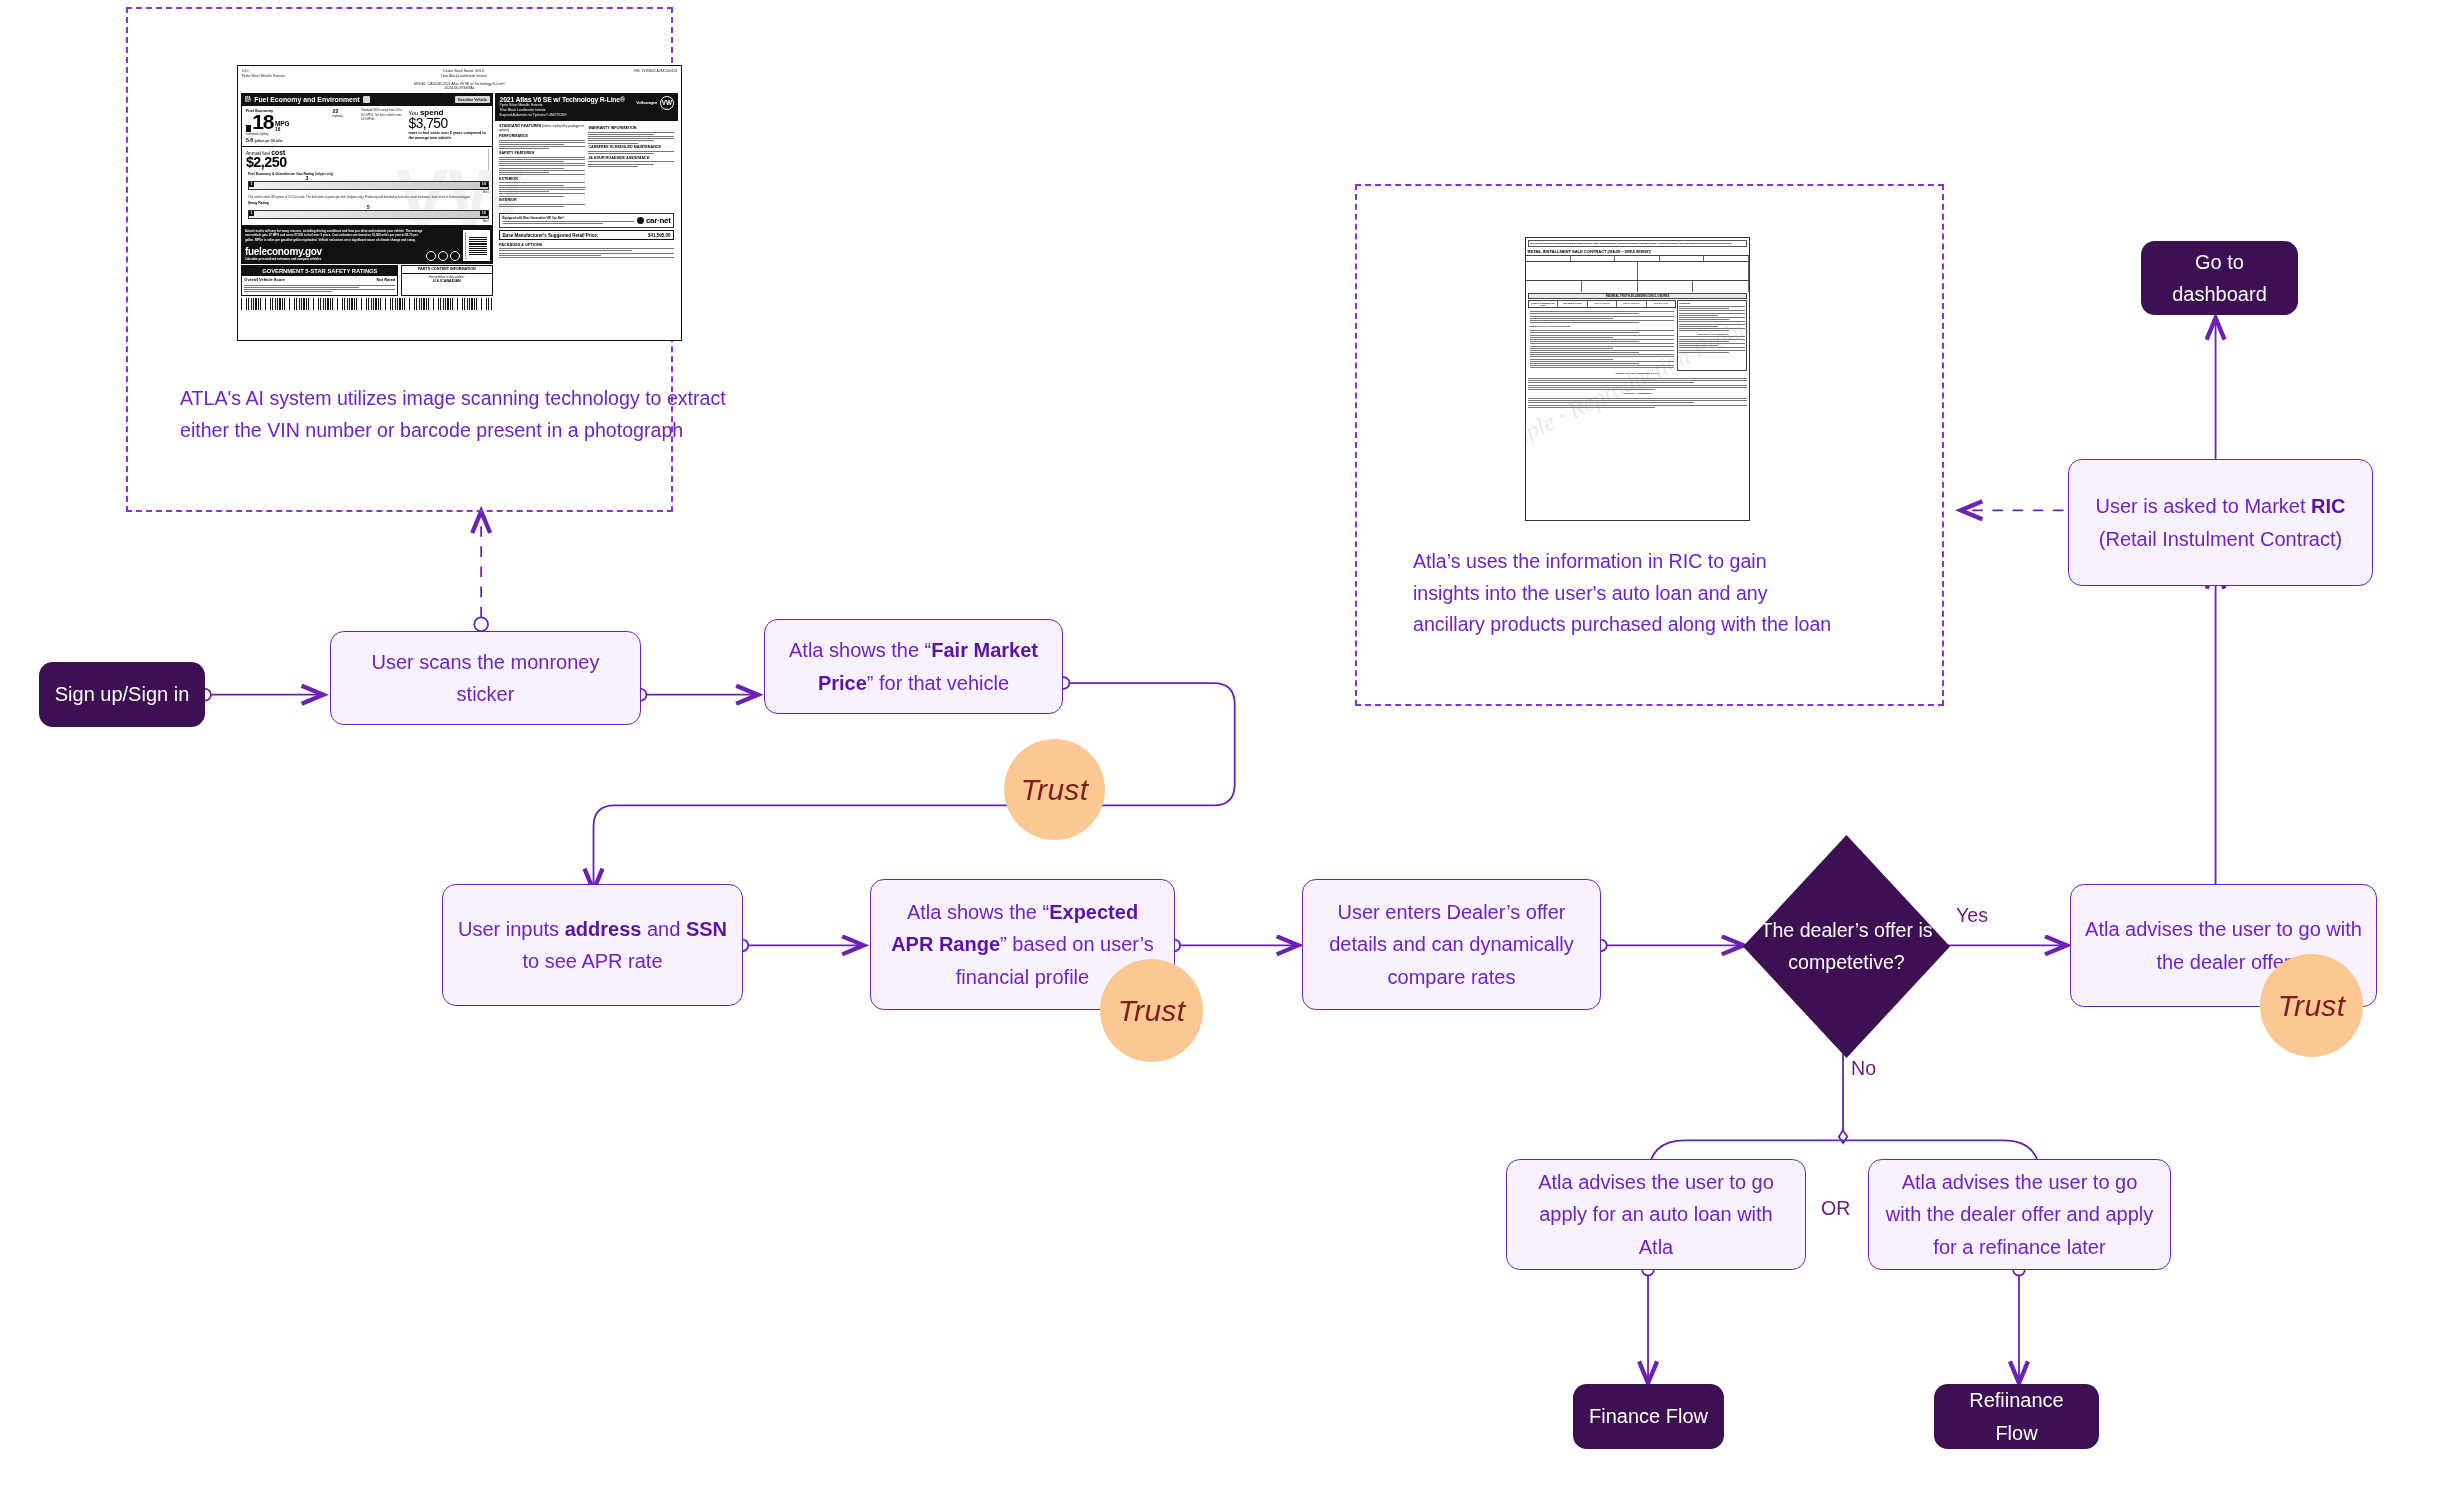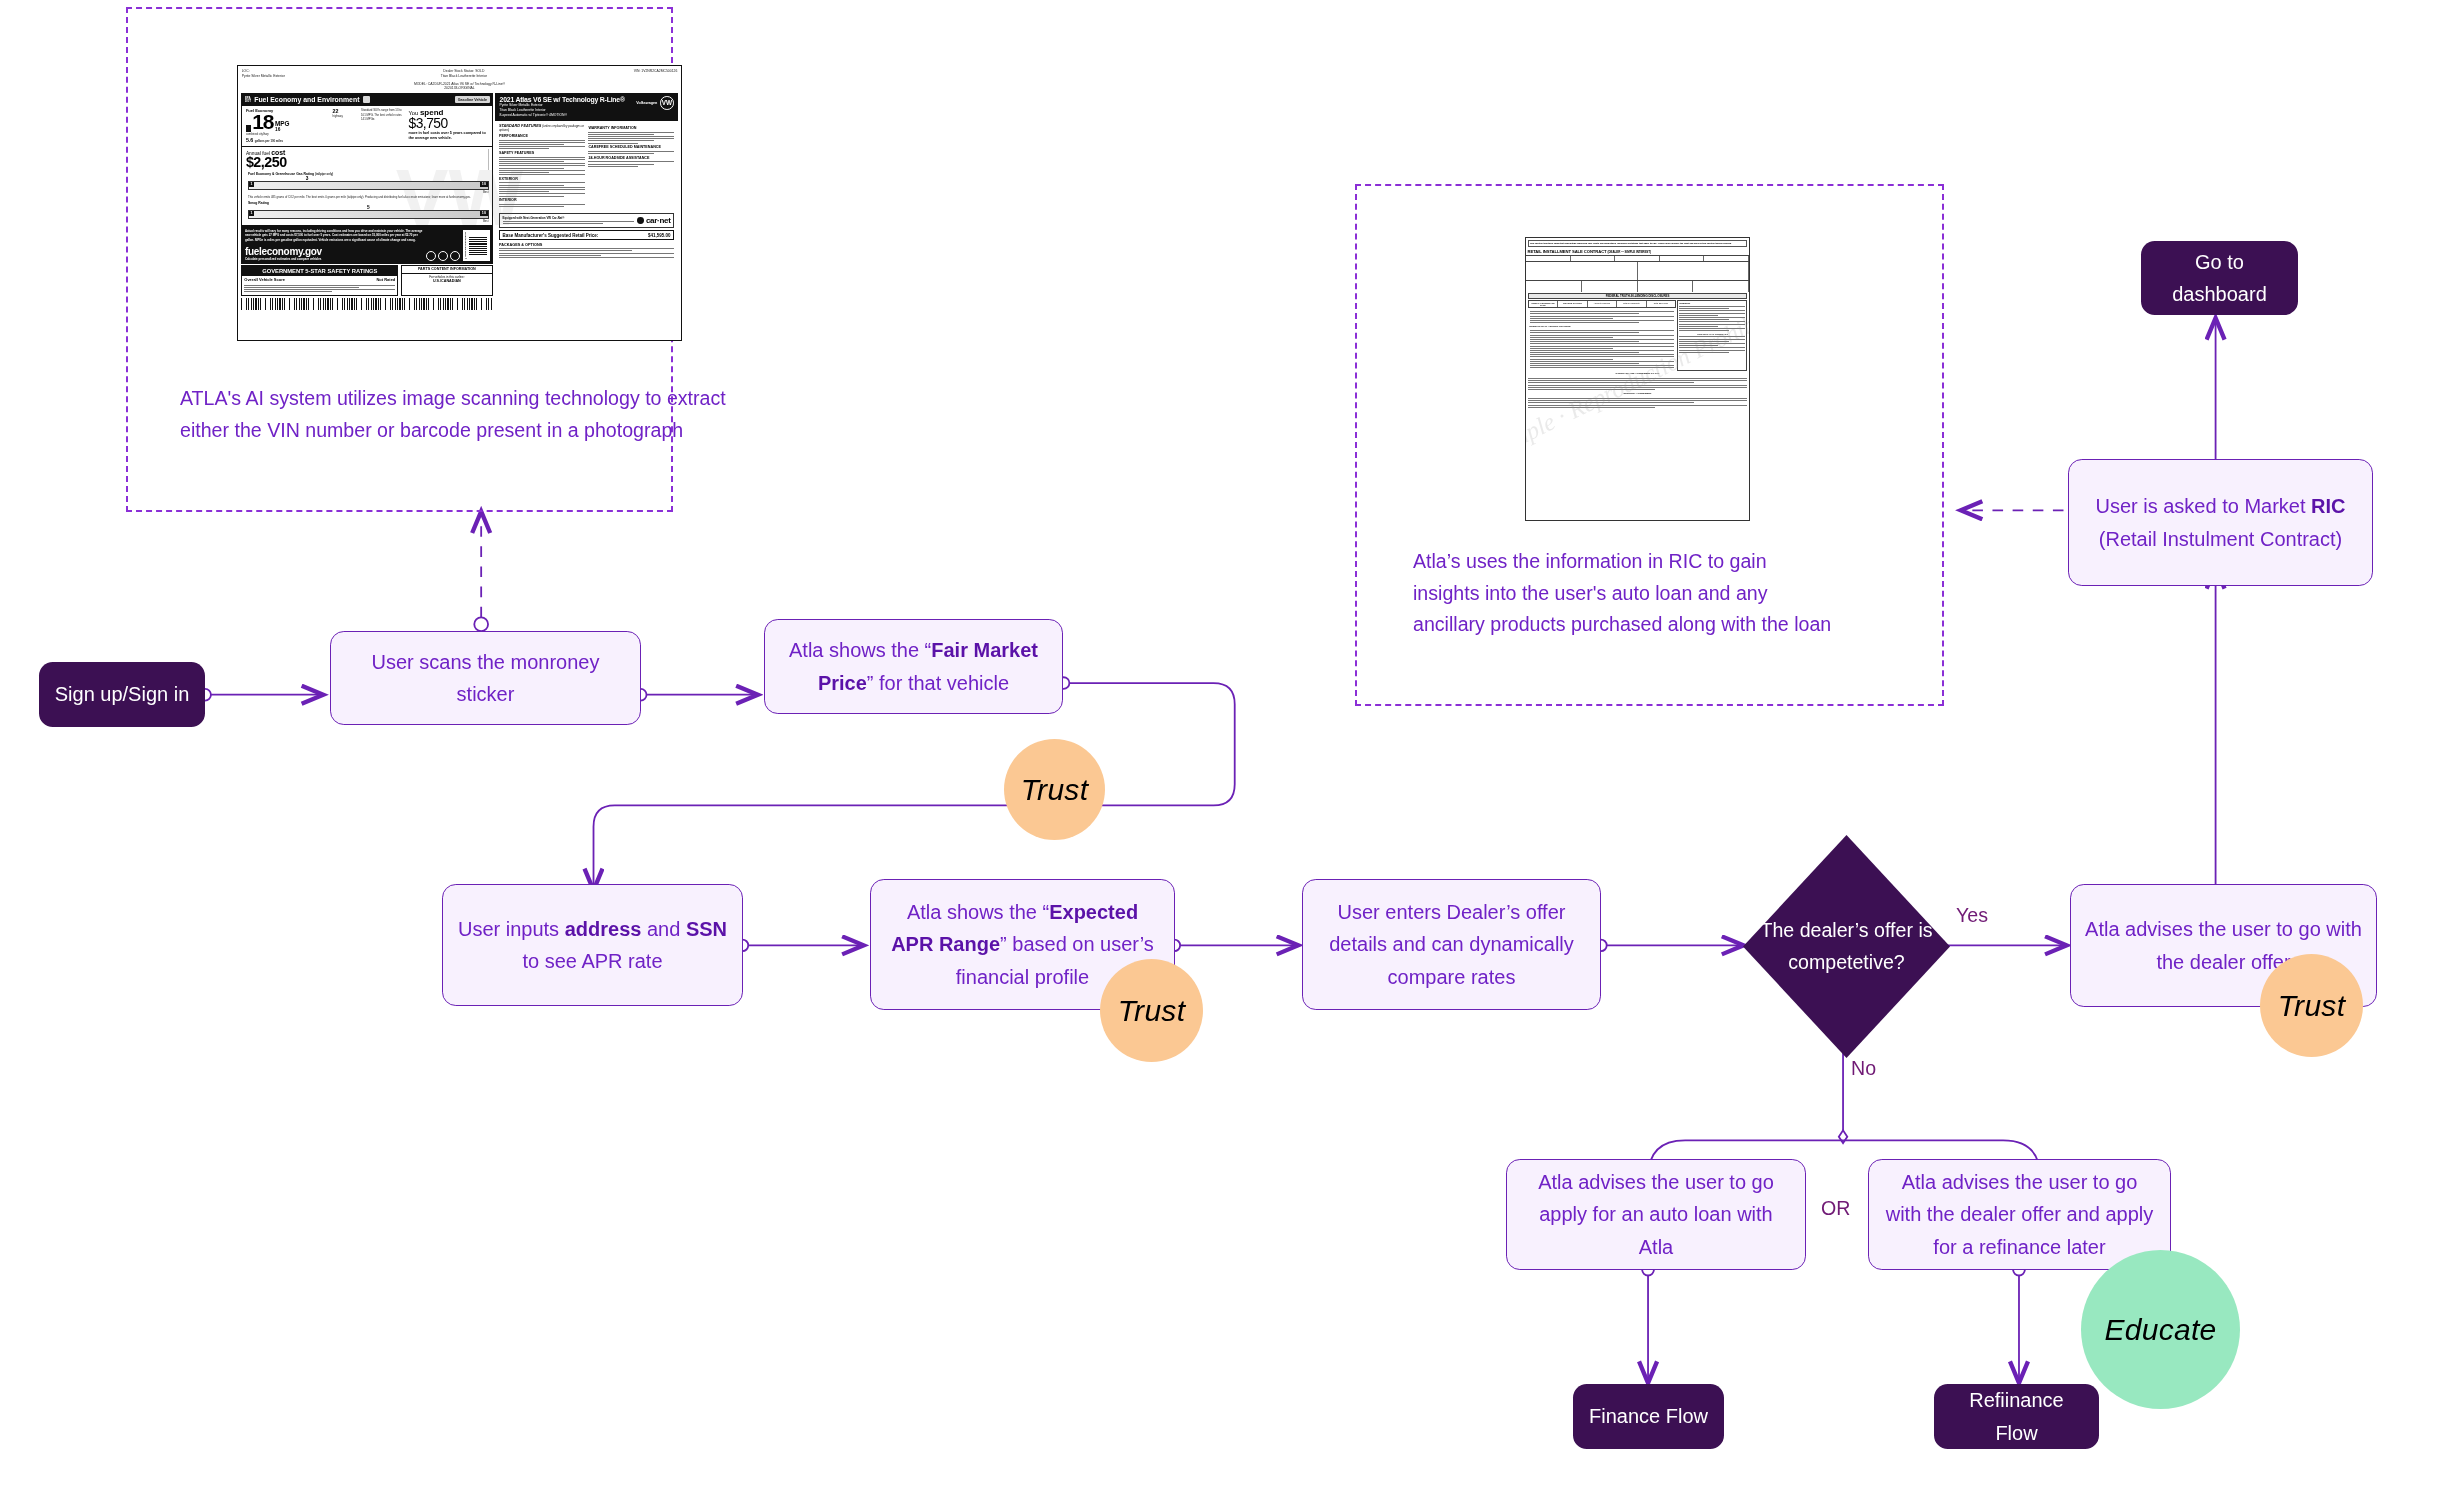--- a/index.html
+++ b/index.html
@@ -52,21 +52,21 @@
     position:absolute;left:0;top:0;width:100%;height:100%;
     background:#3C1053;
     clip-path:polygon(50% 0,100% 50%,50% 100%,0 50%);
   }
   .diamond .dlabel{position:relative;z-index:2;padding:0 5.3px;}
 
   
   .tag-circle{
     position:absolute;border-radius:50%;
     display:flex;align-items:center;justify-content:center;
-    font-style:italic;font-size:30px;color:#000000;
+    font-style:italic;font-size:30px;color:#7f1d1d;
     letter-spacing:0.3px;
   }
   .tag-trust{background:#FBC893;}
   .tag-educate{background:#98E8C0;}
 
   
   .annot{
     position:absolute;box-sizing:border-box;
     border:2.1px dashed #8B2FD6;
     background:transparent;
@@ -653,16 +653,15 @@
   <div class="edge-label" style="left:1956px;top:904px;">Yes</div>
   <div class="edge-label" style="left:1851px;top:1057px;">No</div>
   <div class="edge-label" style="left:1821px;top:1197px;">OR</div>
 
   <div class="tag-circle tag-trust" style="left:1004px;top:739px;width:101px;height:101px;">Trust</div>
 
   <div class="tag-circle tag-trust" style="left:1100px;top:959px;width:103px;height:103px;">Trust</div>
 
   <div class="tag-circle tag-trust" style="left:2260px;top:954px;width:103px;height:103px;">Trust</div>
 
-  <div class="tag-circle tag-educate" style="left:2081px;top:1250px;width:159px;height:159px;">Educate</div>
 
 </div>
 
 
 </body></html>

